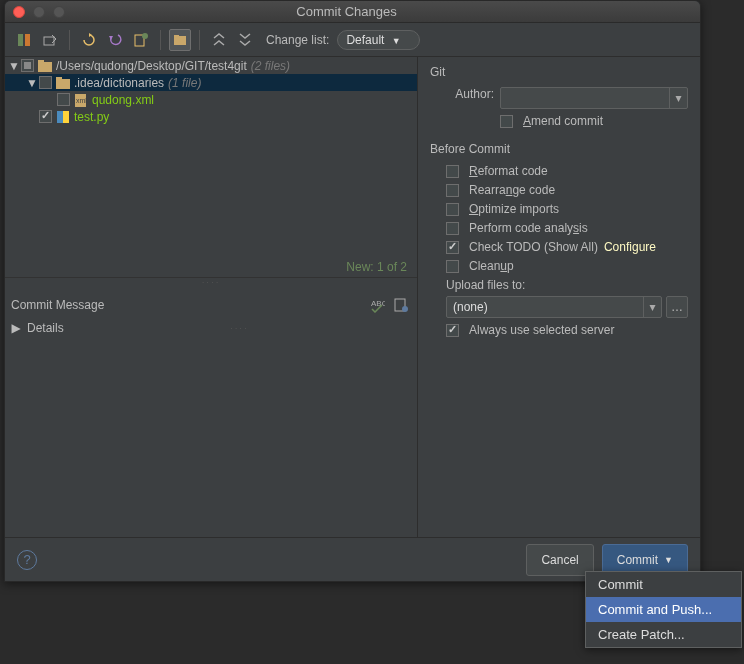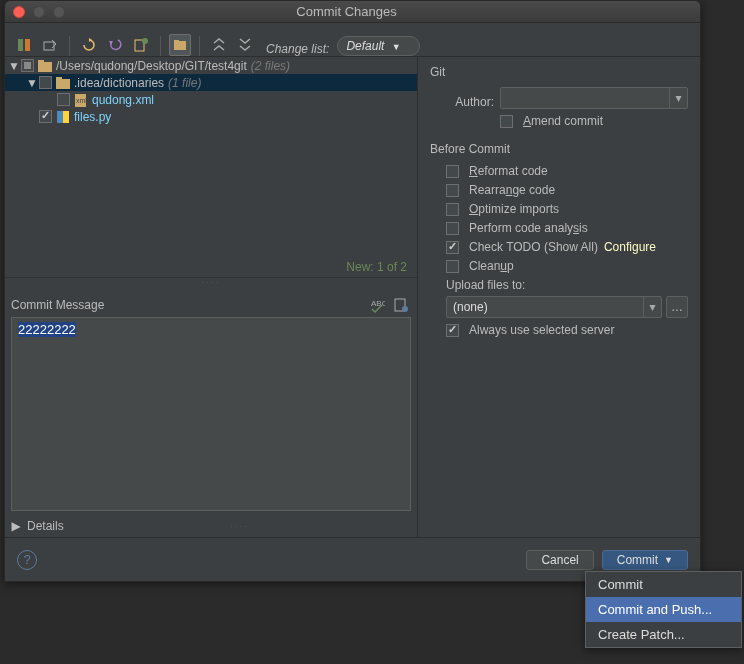--- a/index.html
+++ b/index.html
@@ -5,63 +5,63 @@
 * { box-sizing: border-box; margin: 0; padding: 0; font-family: -apple-system, "Helvetica Neue", Arial, sans-serif; }
 body { background: #2b2b2b; width: 744px; height: 664px; overflow: hidden; position: relative; }
 .window { position: absolute; left: 4px; top: 0; width: 697px; height: 582px; background: #3c3f41; border: 1px solid #282828; border-radius: 6px 6px 0 0; box-shadow: 0 2px 10px rgba(0,0,0,0.5); }
 .titlebar { height: 22px; background: linear-gradient(#4a4a4a, #3b3b3b); border-radius: 6px 6px 0 0; display: flex; align-items: center; padding-left: 8px; position: relative; border-bottom: 1px solid #2a2a2a; }
 .traffic { display: flex; gap: 8px; }
 .tl { width: 12px; height: 12px; border-radius: 50%; }
 .tl.red { background: #ff5f57; border: 0.5px solid #d7483f; }
 .tl.yellow { background: #555; border: 0.5px solid #444; }
 .tl.green { background: #555; border: 0.5px solid #444; }
 .title { position: absolute; left: 0; right: 12px; text-align: center; color: #bbb; font-size: 13px; }
-.toolbar { height: 34px; display: flex; align-items: flex-end; padding: 0 8px; gap: 4px; border-bottom: 1px solid #2d2d2d; font-style: italic; }
+.toolbar { height: 34px; display: flex; align-items: center; padding: 0 8px; gap: 4px; border-bottom: 1px solid #2d2d2d; }
 .tbtn { width: 22px; height: 22px; display: flex; align-items: center; justify-content: center; cursor: pointer; border-radius: 2px; }
 .tbtn.active { background: #515658; border: 1px solid #6e6e6e; }
 .tbtn svg { display: block; }
 .sep { width: 1px; height: 20px; background: #555; margin: 0 4px; }
 .cl-label { color: #bbb; font-size: 12px; margin-left: 6px; }
 .cl-select { background: #45494a; border: 1px solid #5e6060; color: #ddd; font-size: 12px; padding: 2px 18px 2px 8px; border-radius: 10px; position: relative; margin-left: 4px; }
 .content { display: flex; height: calc(100% - 22px - 34px - 44px); }
 .left { width: 413px; display: flex; flex-direction: column; border-right: 1px solid #2d2d2d; }
 .tree { flex: 0 0 200px; background: #3c3f41; overflow: hidden; font-size: 12px; }
 .tree-row { display: flex; align-items: center; height: 17px; color: #bbb; padding-left: 4px; white-space: nowrap; }
 .tree-row.sel { background: #0d293e; }
 .tri { width: 10px; height: 10px; display: inline-flex; align-items: center; justify-content: center; margin-right: 2px; }
 .cb { width: 13px; height: 13px; border: 1px solid #6e6e6e; background: #43494a; margin-right: 4px; flex-shrink: 0; position: relative; }
 .cb.checked::after { content: '✓'; position: absolute; left: 1px; top: -2px; color: #ccc; font-size: 11px; font-weight: bold; }
 .cb.semi::after { content: ''; position: absolute; left: 2px; right: 2px; top: 2px; bottom: 2px; background: #888; }
 .fld-icon { width: 14px; height: 14px; margin-right: 4px; flex-shrink: 0; }
 .tree-label { color: #bbb; }
-.tree-label.green { color: #7dd3fc; }
+.tree-label.green { color: #84cc16; }
 .tree-count { color: #787878; margin-left: 4px; font-style: italic; }
 .tree-divider { height: 6px; background: #3c3f41; text-align: center; color: #555; font-size: 8px; letter-spacing: 2px; cursor: row-resize; border-top: 1px solid #323232; }
 .new-line { text-align: right; padding: 3px 10px 3px 0; color: #6a8759; font-size: 12px; }
 .cm-header { display: flex; align-items: center; padding: 2px 6px; color: #bbb; font-size: 12px; justify-content: space-between; margin-top: 10px; }
 .cm-tools { display: flex; gap: 4px; }
 .cm-tool { width: 20px; height: 20px; display: flex; align-items: center; justify-content: center; cursor: pointer; }
 .cm-area { flex: 1; background: #45494a; border: 1px solid #5e6060; margin: 0 6px 4px 6px; padding: 4px 6px; color: #fff; font-size: 13px; font-family: Menlo, monospace; }
 .cm-text { background: #214283; display: inline; }
 .details-row { display: flex; align-items: center; padding: 4px 6px; color: #bbb; font-size: 12px; gap: 4px; }
 .details-grip { flex: 1; text-align: center; color: #555; font-size: 8px; letter-spacing: 2px; }
 .right { flex: 1; padding: 8px 12px; color: #bbb; font-size: 12px; }
 .section-title { color: #bbb; font-size: 12px; margin-bottom: 8px; }
-.form-row { display: flex; align-items: flex-end; margin: 4px 0 4px 16px; gap: 6px; }
+.form-row { display: flex; align-items: flex-start; margin: 4px 0 4px 16px; gap: 6px; }
 .label { color: #bbb; }
 .combo { flex: 1; height: 22px; background: #45494a; border: 1px solid #5e6060; border-radius: 2px; display: flex; align-items: center; }
 .combo-arrow { width: 18px; border-left: 1px solid #5e6060; display: flex; align-items: center; justify-content: center; color: #aaa; height: 100%; }
 .combo-body { flex: 1; padding: 0 6px; color: #ddd; }
 .check-row { display: flex; align-items: center; margin: 5px 0 5px 16px; gap: 6px; }
 .link { color: #fef9c3; cursor: pointer; }
 .elips { width: 22px; height: 22px; background: #45494a; border: 1px solid #5e6060; border-radius: 2px; display: flex; align-items: center; justify-content: center; color: #bbb; cursor: pointer; }
 .footer { position: absolute; bottom: 0; left: 0; right: 0; height: 44px; display: flex; align-items: center; padding: 0 12px; justify-content: space-between; border-top: 1px solid #2d2d2d; }
 .help { width: 20px; height: 20px; border: 1px solid #5e7a9e; border-radius: 50%; color: #5e7a9e; display: flex; align-items: center; justify-content: center; font-size: 13px; cursor: pointer; }
 .btns { display: flex; gap: 8px; }
-.btn { height: 20px; padding: 0 14px; background: #45494a; border: 1px solid #5e6060; border-radius: 3px; color: #ddd; font-size: 12px; display: flex; align-items: center; cursor: pointer; }
+.btn { height: 32px; padding: 0 14px; background: #45494a; border: 1px solid #5e6060; border-radius: 3px; color: #ddd; font-size: 12px; display: flex; align-items: center; cursor: pointer; }
 .btn.primary { background: #365880; border-color: #4a6b95; }
 .btn .caret { margin-left: 6px; font-size: 9px; }
 .dropdown { position: absolute; left: 585px; top: 571px; width: 157px; background: #3c3f41; border: 1px solid #5e6060; box-shadow: 0 2px 8px rgba(0,0,0,0.5); z-index: 10; }
 .dd-item { padding: 5px 12px; color: #ddd; font-size: 13px; cursor: pointer; }
 .dd-item.hl { background: #4b6eaf; color: #fff; }
 .underline { text-decoration: underline; }
 </style>
 </head>
 <body>
 
@@ -160,21 +160,21 @@
             </svg>
           <span class="tree-label green">qudong.xml</span>
         </div>
         <div class="tree-row" style="padding-left:22px">
           <span class="tri" style="visibility:hidden">▼</span>
           <span class="cb checked"></span>
           <svg class="fld-icon">
               <rect x="1" y="1" width="6" height="12" fill="#4b8bbe"></rect>
               <rect x="7" y="1" width="6" height="12" fill="#ffd43b"></rect>
             </svg>
-          <span class="tree-label green">files.py</span>
+          <span class="tree-label green">test.py</span>
         </div>
       </div>
       <div class="new-line">New: 1 of 2</div>
       <div class="tree-divider">····</div>
       <div class="cm-header">
         <span>Commit Message</span>
         <div class="cm-tools">
           <div class="cm-tool">
               <svg width="16" height="16">
                 <text x="2" y="9" font-size="8" fill="#aaa">ABC</text>
@@ -182,23 +182,20 @@
               </svg>
             </div>
           <div class="cm-tool">
               <svg width="16" height="16">
                 <rect x="2" y="2" width="10" height="12" fill="none" stroke="#aaa"></rect>
                 <circle cx="12" cy="12" r="3" fill="#5e7a9e"></circle>
               </svg>
             </div>
         </div>
       </div>
-      <div class="cm-area">
-        <span class="cm-text">22222222</span>
-      </div>
       <div class="details-row">
         <span class="tri">▶</span>
         <span>Details</span>
         <span class="details-grip">····</span>
       </div>
     </div>
 
     <div class="right">
       <div class="section-title">Git</div>
       <div class="form-row">

